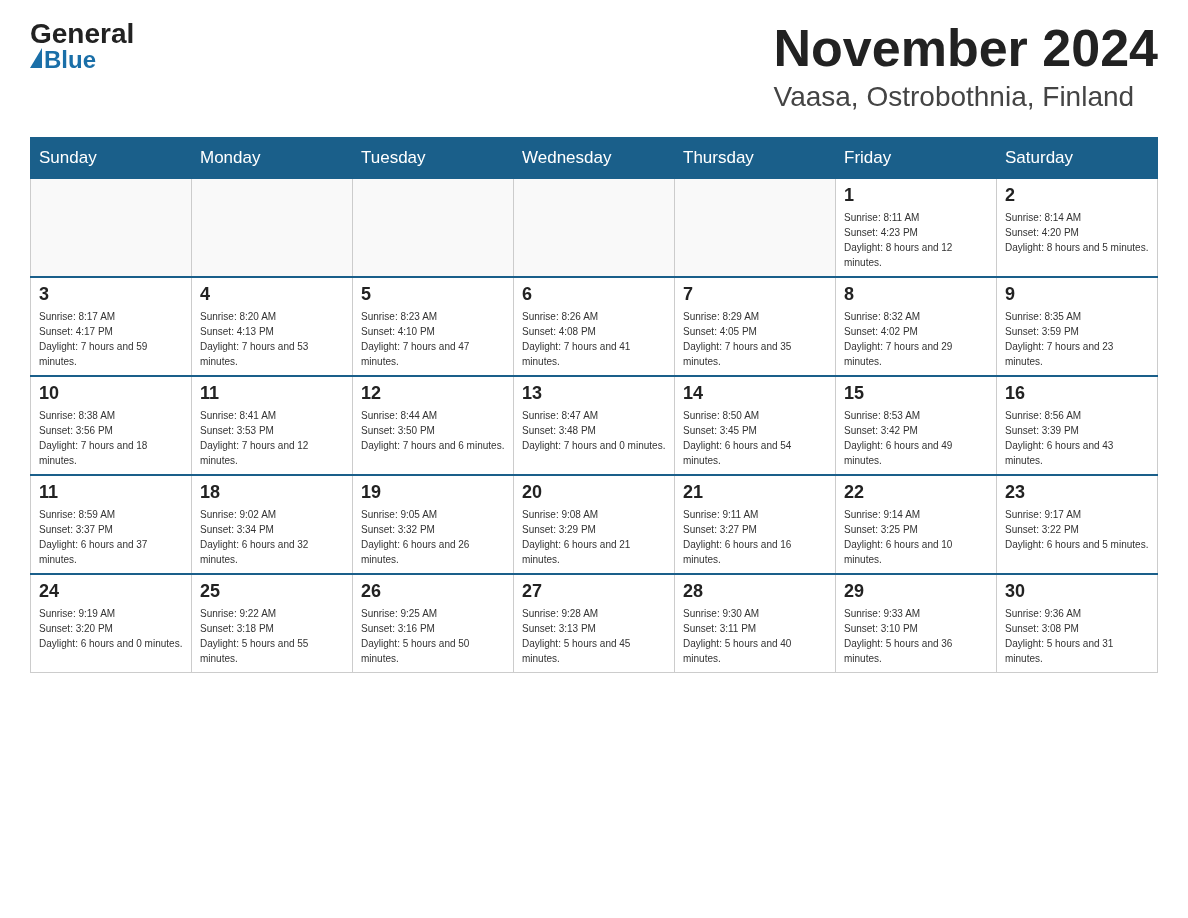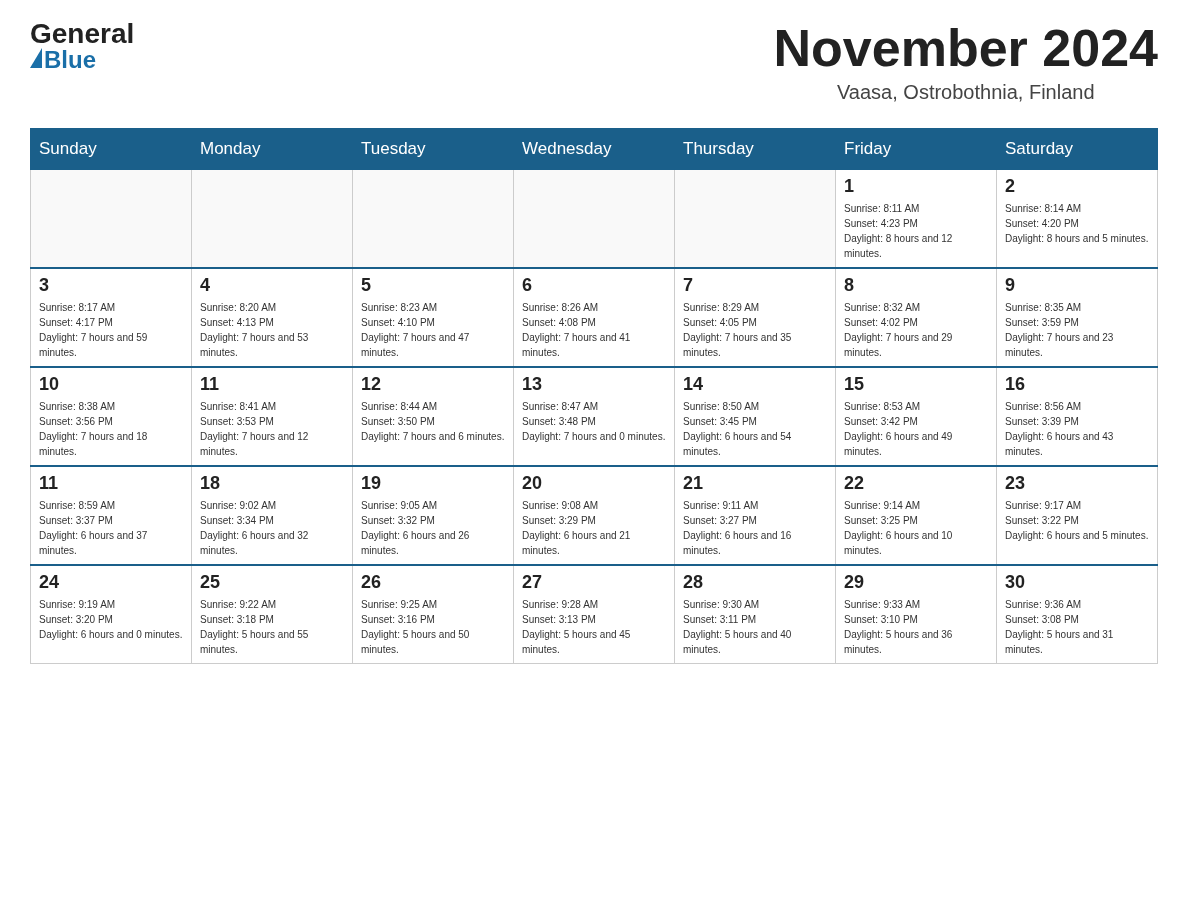--- a/index.html
+++ b/index.html
@@ -39,30 +39,30 @@
       width: 0;
       height: 0;
       border-left: 12px solid transparent;
       border-right: 0px solid transparent;
       border-bottom: 20px solid #1a6fa8;
       margin-right: 2px;
       position: relative;
       top: -2px;
     }
     .title-area {
-      text-align: center;
+      text-align: left;
     }
     .month-title {
       font-size: 52px;
       font-weight: bold;
       color: #222;
       line-height: 1.1;
     }
     .location-title {
-      font-size: 20px;
+      font-size: 28px;
       color: #444;
       margin-top: 4px;
     }
     .calendar-table {
       width: 100%;
       border-collapse: collapse;
       margin-top: 24px;
     }
     .calendar-table th {
       background-color: #1a5f8a;

